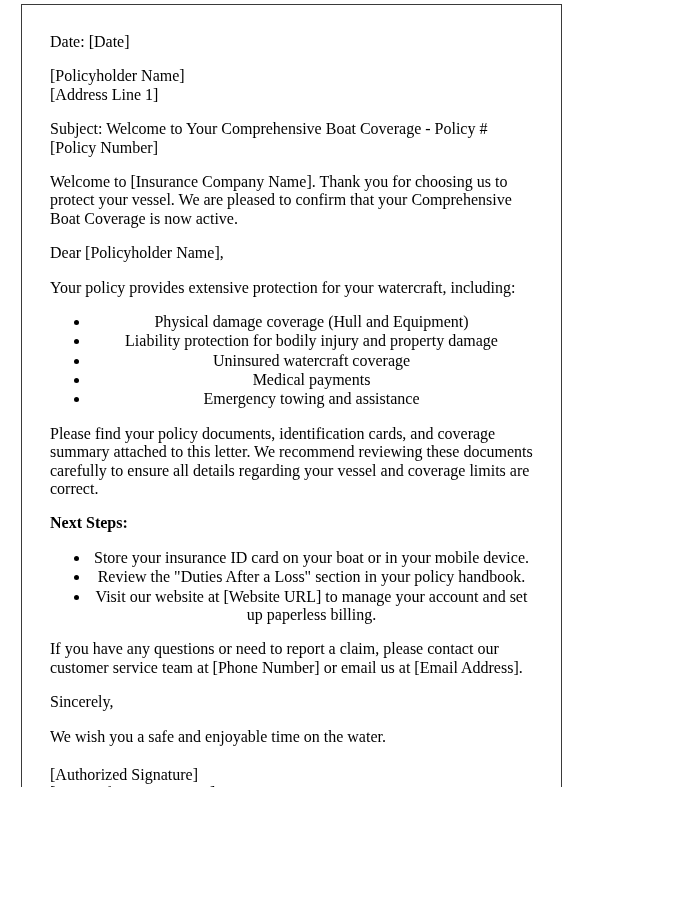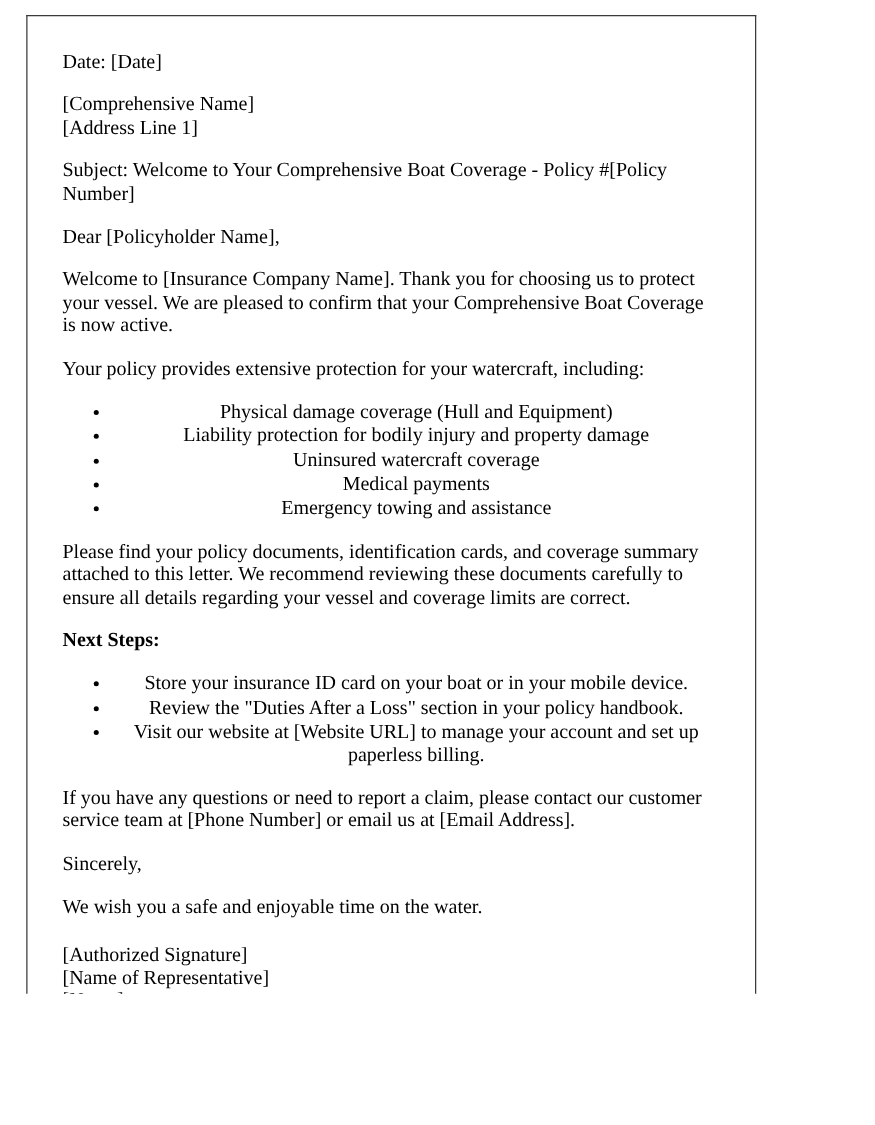--- a/index.html
+++ b/index.html
@@ -10,22 +10,22 @@
   .viewport {
     position: relative;
     width: 700px;
     height: 900px;
     background: #ffffff;
     overflow: hidden;
   }
   .letter-box {
     position: absolute;
     left: 21px;
-    top: 12px;
-    width: 584px;
+    top: 4px;
+    width: 541px;
     height: 783px;
     box-sizing: border-box;
     border-top: 1px solid #3a3a3a;
     border-left: 1px solid #3a3a3a;
     border-right: 1px solid #3a3a3a;
     border-bottom: none;
     padding: 12px 28px 0 28px;
     overflow: hidden;
     font-family: "Liberation Serif", "DejaVu Serif", serif;
     font-size: 16px;
@@ -49,29 +49,29 @@
 </style>
 </head>
 <body>
 
 <div class="viewport">
   <div class="letter-box">
 
     <p>Date: [Date]</p>
 
     <div style="margin:16px 0;">
-      <div class="tight-line">[Comprehensive Name]</div>
+      <div class="tight-line">[Policyholder Name]</div>
       <div class="tight-line">[Address Line 1]</div>
     </div>
 
     <p>Subject: Welcome to Your Comprehensive Boat Coverage - Policy #[Policy Number]</p>
 
+    <p>Welcome to [Insurance Company Name]. Thank you for choosing us to protect your vessel. We are pleased to confirm that your Comprehensive Boat Coverage is now active.</p>
+
     <p>Dear [Policyholder Name],</p>
-
-    <p>Welcome to [Insurance Company Name]. Thank you for choosing us to protect your vessel. We are pleased to confirm that your Comprehensive Boat Coverage is now active.</p>
 
     <p>Your policy provides extensive protection for your watercraft, including:</p>
 
     <ul>
       <li>Physical damage coverage (Hull and Equipment)</li>
       <li>Liability protection for bodily injury and property damage</li>
       <li>Uninsured watercraft coverage</li>
       <li>Medical payments</li>
       <li>Emergency towing and assistance</li>
     </ul>

